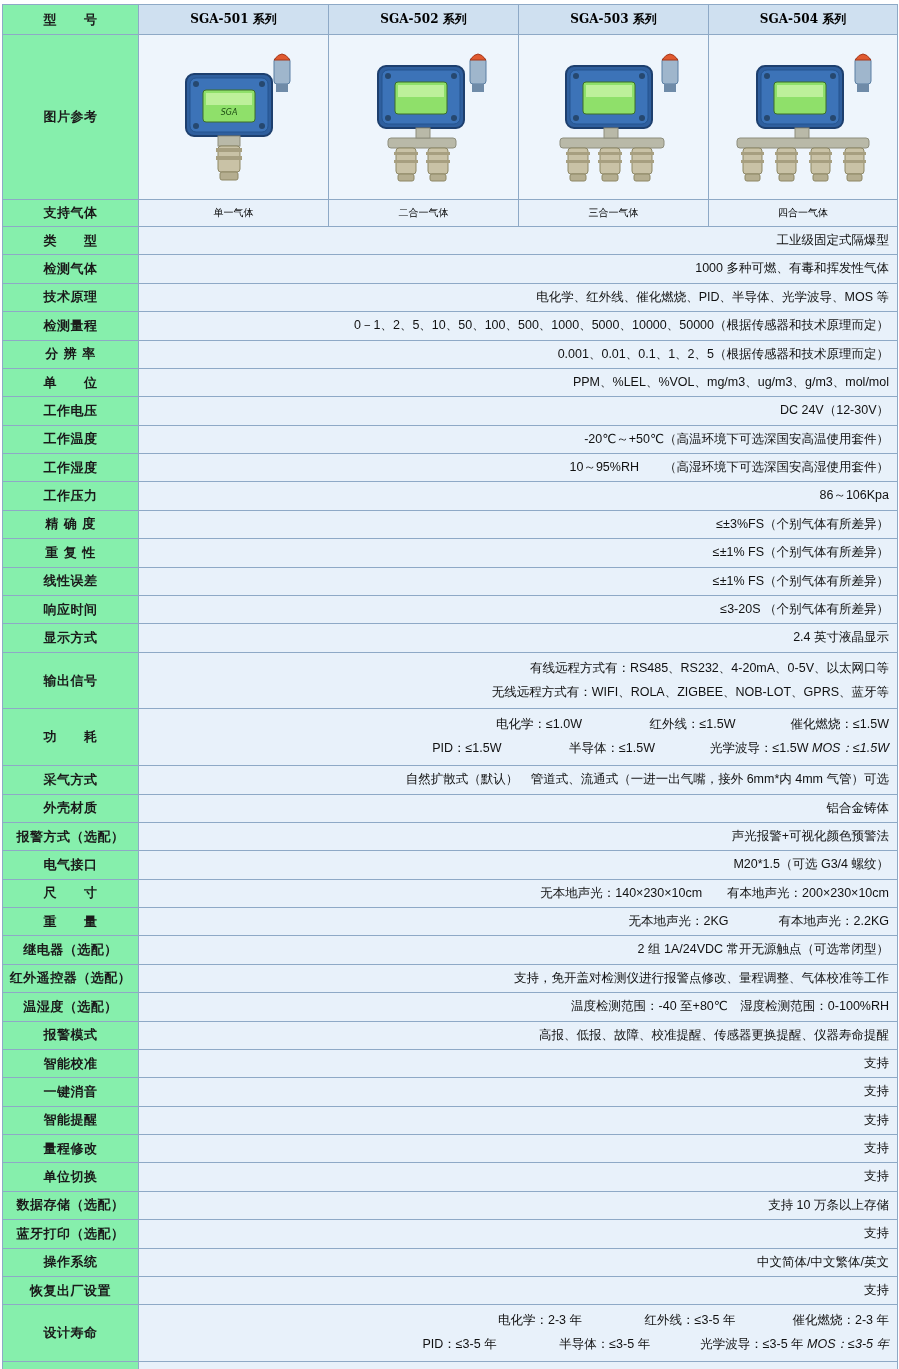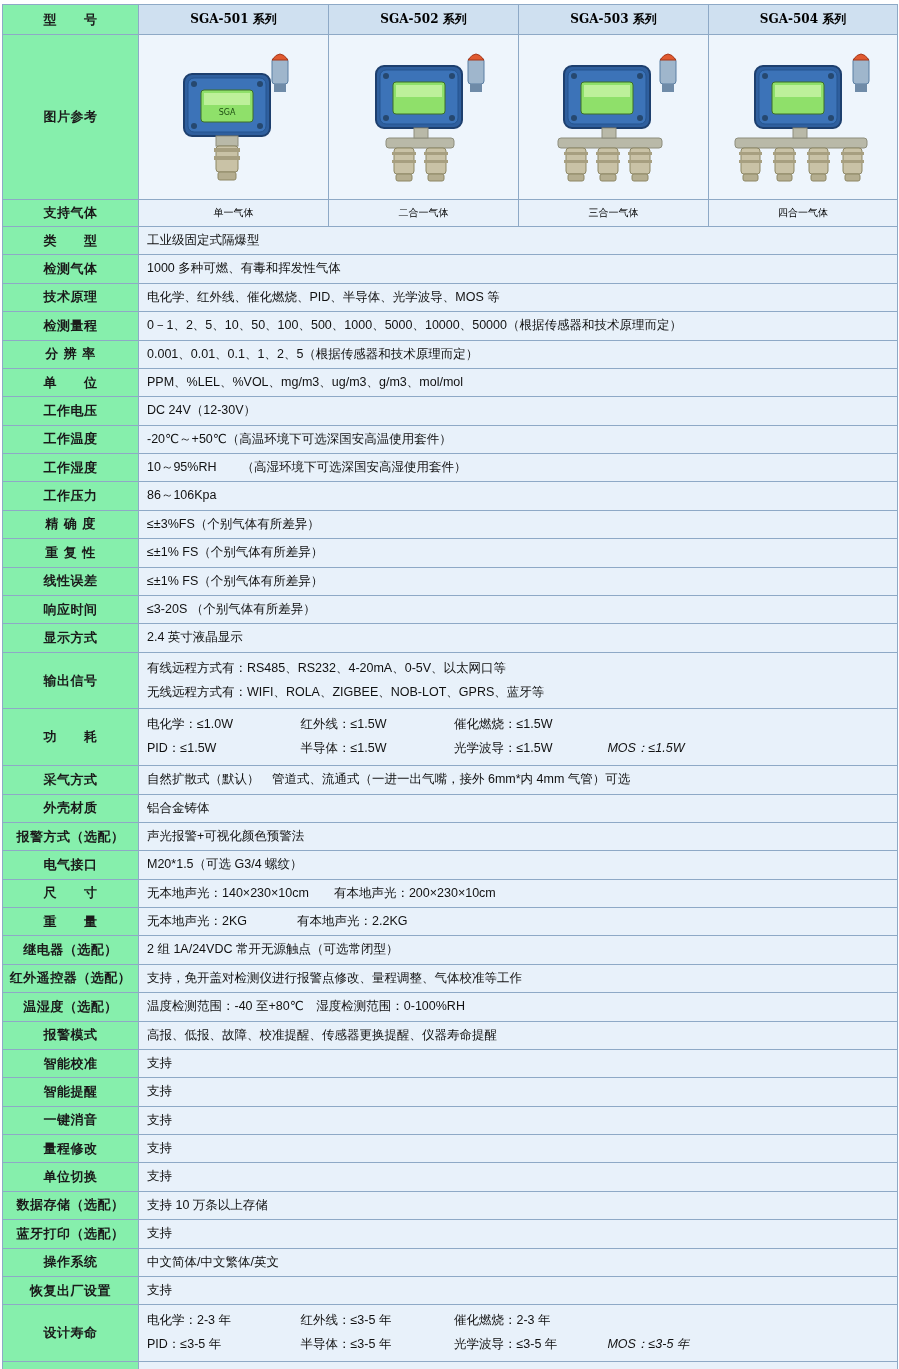--- a/index.html
+++ b/index.html
@@ -2,24 +2,24 @@
 <html><head>
 <meta charset="utf-8">
 <style>
   html,body{margin:0;padding:0;background:#ffffff;}
   body{font-family:"Liberation Sans","DejaVu Sans",sans-serif;}
   .sheet{width:899px;box-sizing:border-box;padding:4px 2px 2px 2px;}
   table{border-collapse:collapse;width:895px;margin:0 auto;table-layout:fixed;}
   td{border:1px solid #8ea9c6;vertical-align:middle;font-size:12.5px;color:#000;}
   .lab{width:136px;background:#86efac;text-align:center;font-weight:bold;color:#1a1a1a;
        font-family:"DejaVu Serif","Liberation Serif",serif;font-size:13px;letter-spacing:0.5px;padding:4px 2px;}
-  .val{background:#e8f1fa;padding:4px 8px;color:#111;font-size:12.5px;line-height:1.55;}
+  .val{background:#e8f1fa;padding:4px 8px;color:#111;font-size:12.5px;line-height:1.55;text-align:right;}
   .hdr{background:#cfe0f0;text-align:center;font-weight:bold;font-size:12px;
        font-family:"DejaVu Serif","Liberation Serif",serif;padding:6px 2px;}
-  .imgcell{background:#eef5fc;text-align:center;padding:2px;height:160px;}
+  .imgcell{background:#eef5fc;text-align:right;padding:2px;height:160px;font-style:italic;}
   .gascell{background:#e8f1fa;text-align:center;padding:5px 2px;font-size:10px;}
   .val .c1{display:inline-block;width:150px;}
   .val .c2{display:inline-block;width:150px;}
   .val .c3{display:inline-block;width:150px;}
   .val .c4{display:inline-block;font-style:italic;}
   .multiline div{padding:1px 0;}
   .tall{line-height:1.75;}
 </style>
 </head>
 <body>
@@ -314,25 +314,25 @@
         </tr>
   <tr>
           <td class="lab">报警模式</td>
           <td class="val" colspan="4">高报、低报、故障、校准提醒、传感器更换提醒、仪器寿命提醒</td>
         </tr>
   <tr>
           <td class="lab">智能校准</td>
           <td class="val" colspan="4">支持</td>
         </tr>
   <tr>
+          <td class="lab">一键消音</td>
+          <td class="val" colspan="4">支持</td>
+        </tr>
+  <tr>
           <td class="lab">智能提醒</td>
-          <td class="val" colspan="4">支持</td>
-        </tr>
-  <tr>
-          <td class="lab">一键消音</td>
           <td class="val" colspan="4">支持</td>
         </tr>
   <tr>
           <td class="lab">量程修改</td>
           <td class="val" colspan="4">支持</td>
         </tr>
   <tr>
           <td class="lab">单位切换</td>
           <td class="val" colspan="4">支持</td>
         </tr>

